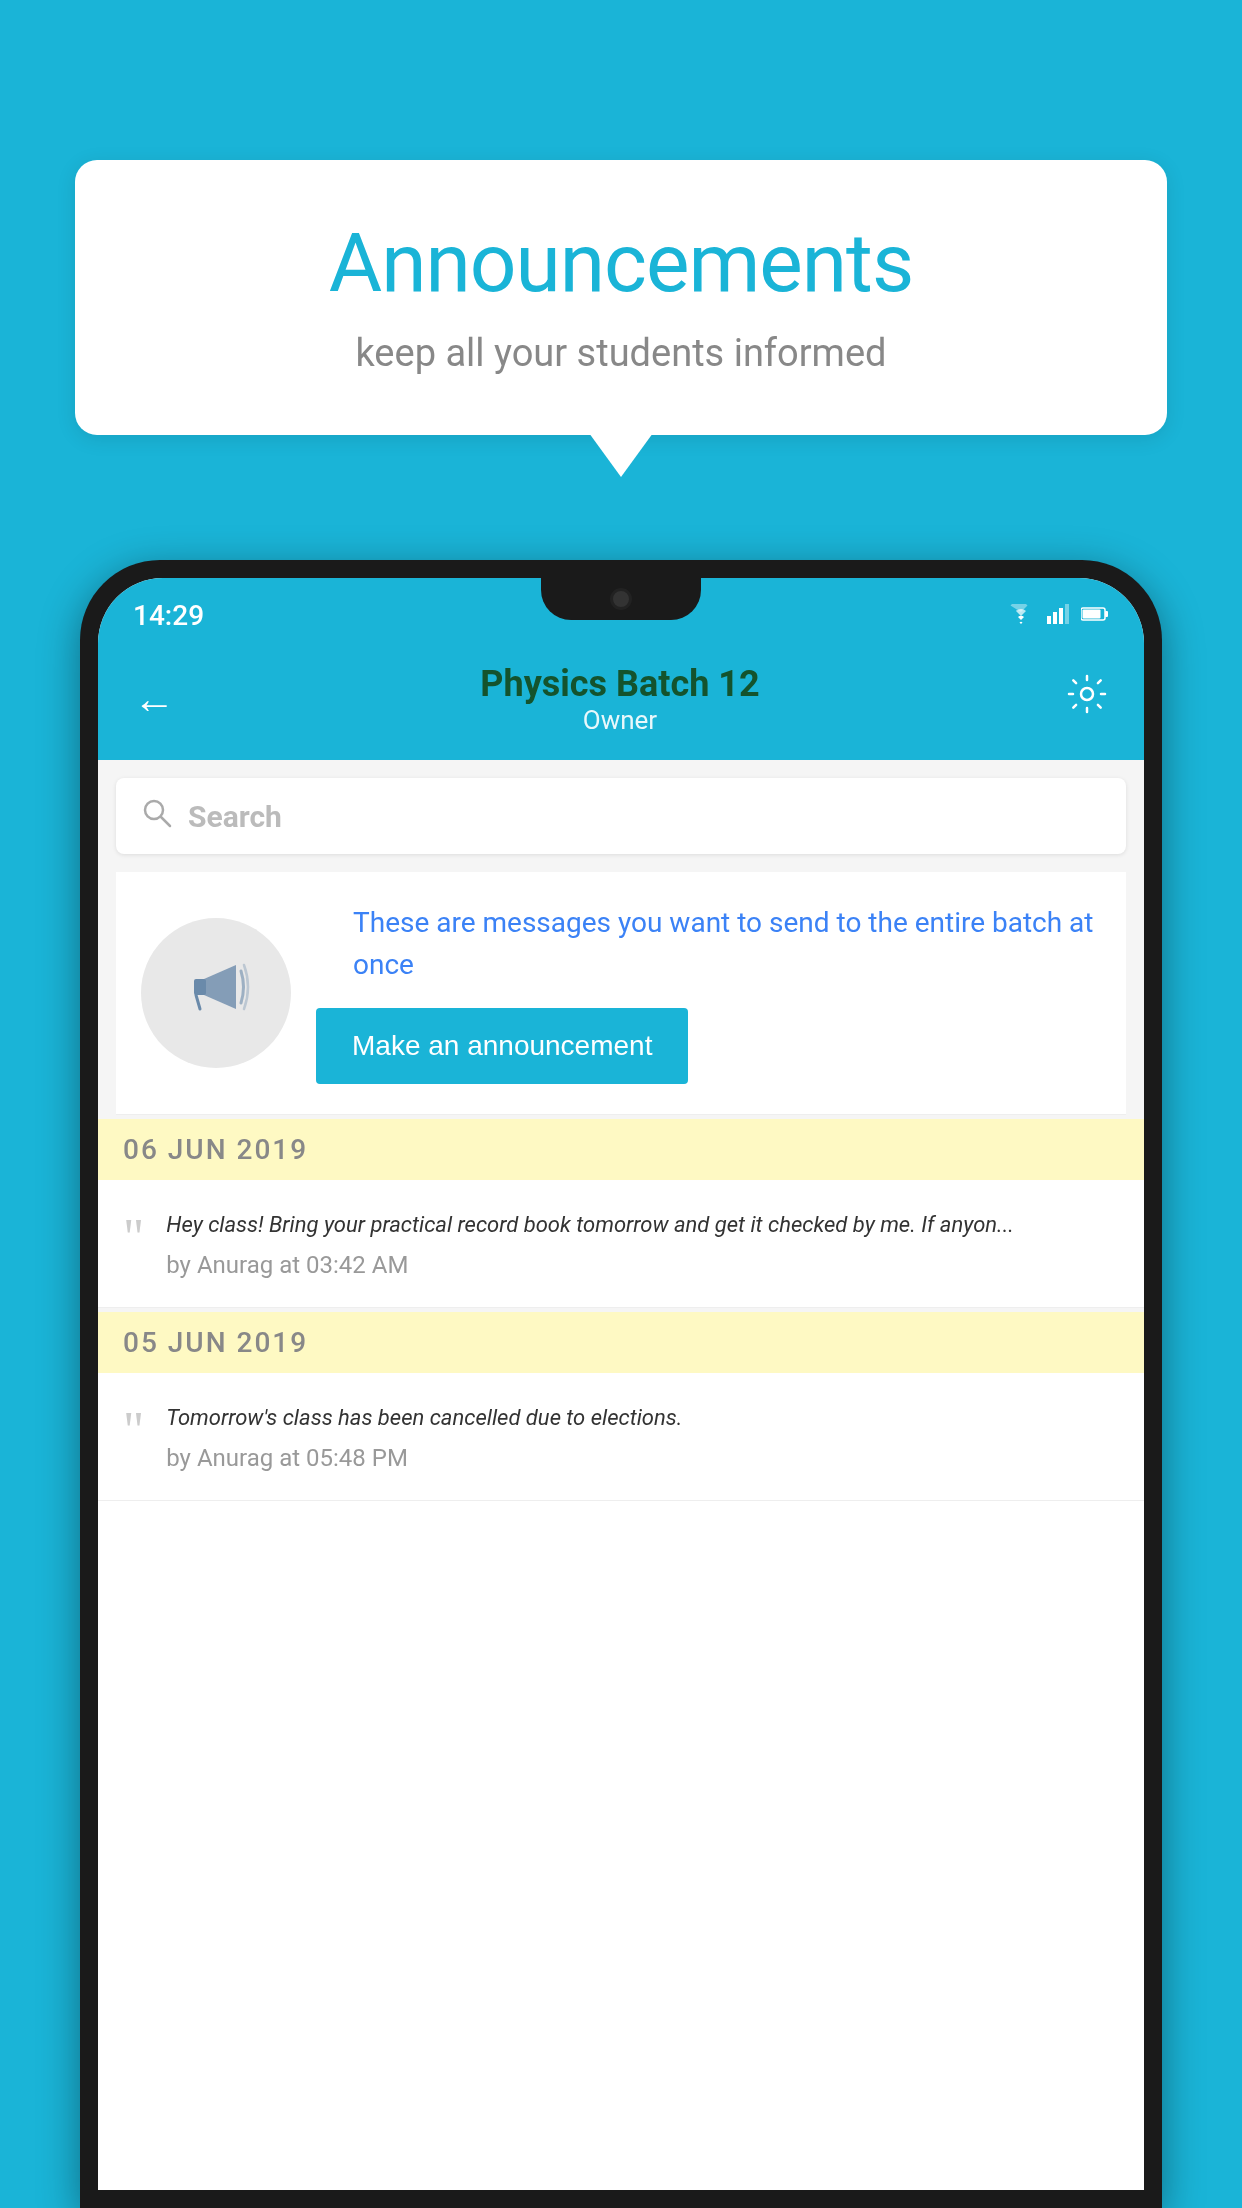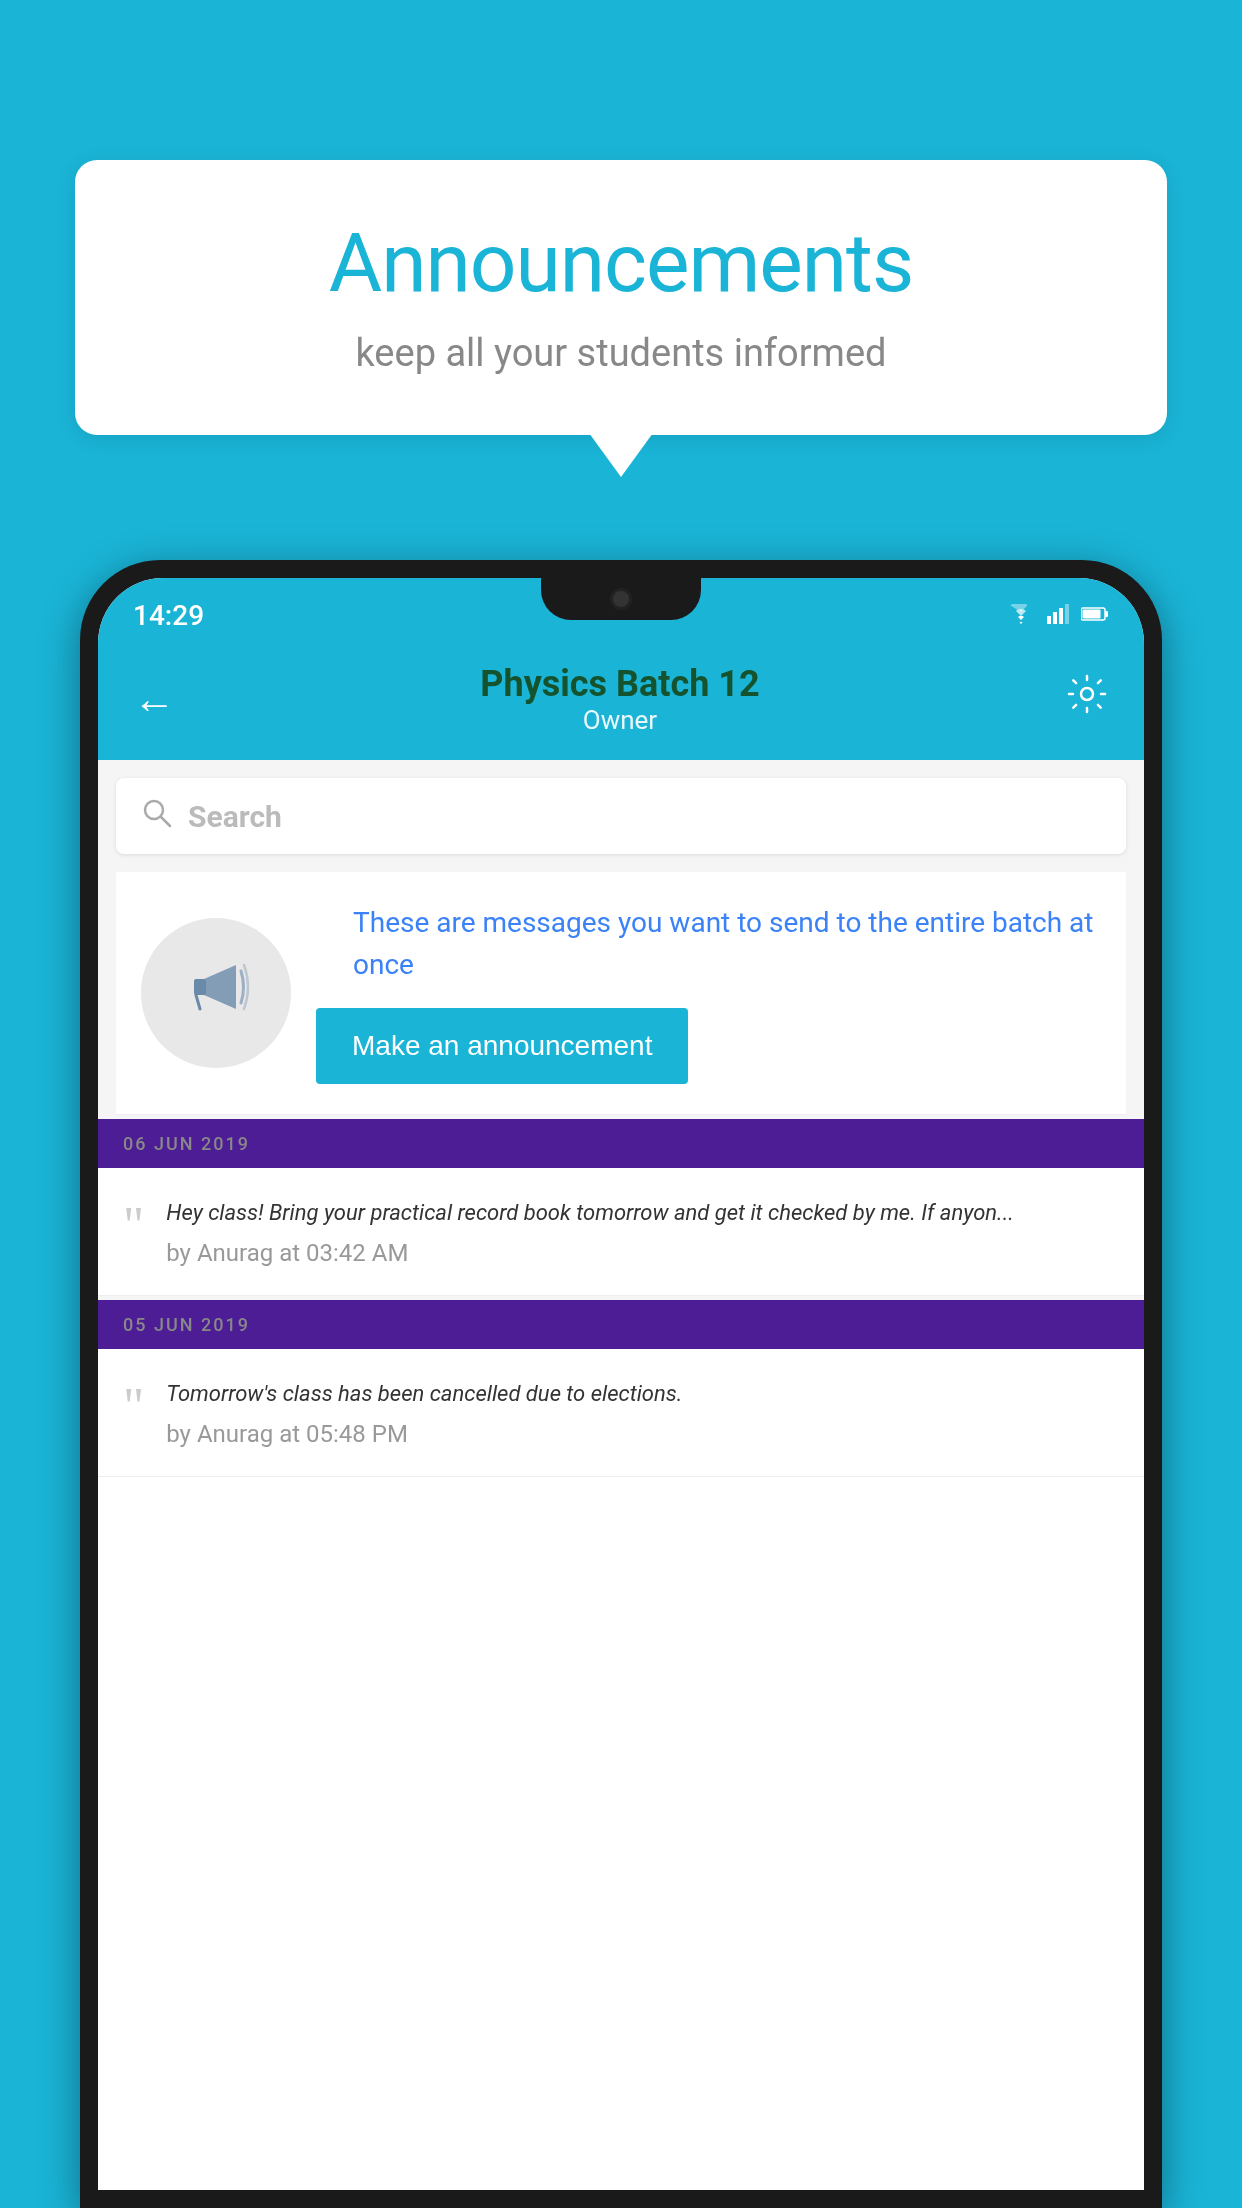--- a/index.html
+++ b/index.html
@@ -248,24 +248,24 @@
       border-radius: 4px;
       padding: 22px 36px;
       font-size: 28px;
       font-weight: 500;
       cursor: pointer;
       display: inline-block;
     }
 
     
     .date-separator {
-      background: #4c1d95;
+      background: #fef9c3;
       padding: 14px 25px;
       color: #888;
-      font-size: 18px;
+      font-size: 28px;
       letter-spacing: 2px;
       font-weight: 500;
       margin-top: 4px;
     }
 
     
     .announcement-item {
       background: white;
       display: flex;
       align-items: flex-start;

